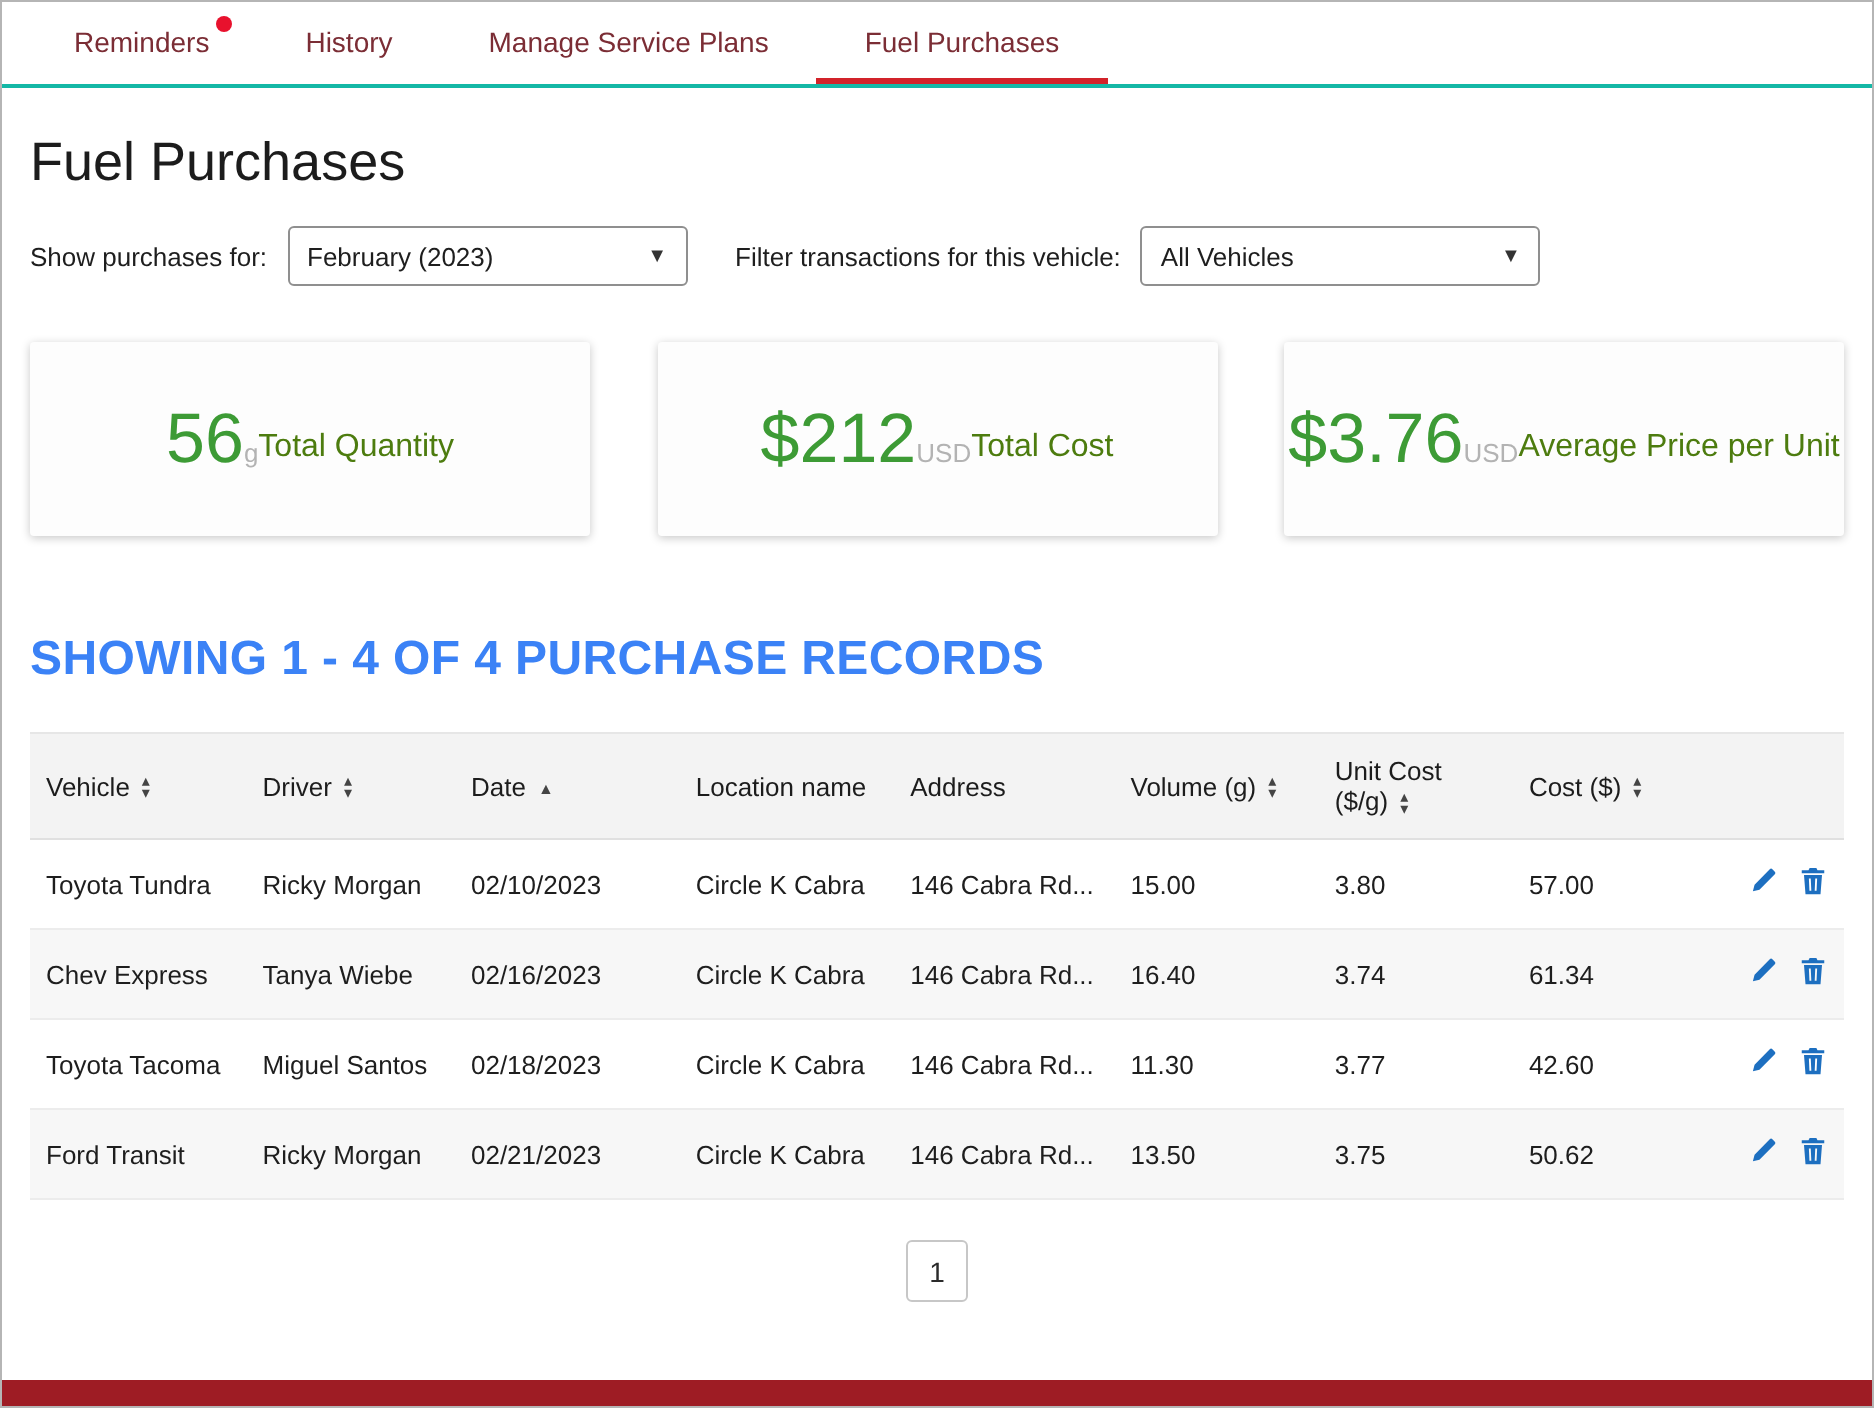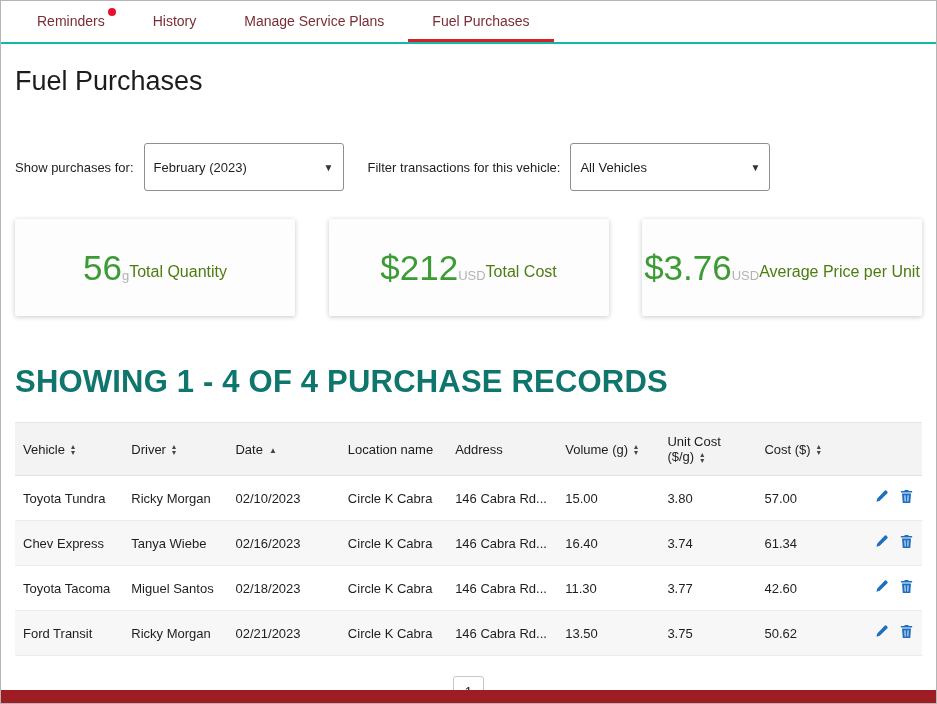--- a/index.html
+++ b/index.html
@@ -51,37 +51,37 @@
     font-family:"Liberation Sans", sans-serif;
     font-size:13px;
     font-weight:bold;
     letter-spacing:.6px;
     padding:11px 17px;
     border-radius:3px;
     cursor:pointer;
   }
   
   .filter-row {
-    margin-top:46px;
+    margin-top:16px;
     display:flex;
     align-items:center;
     gap:10px;
     font-size:13px;
     color:#1e1e1e;
     text-align:center;
   }
   .filter-row .spacer { width:4px; }
   .select {
     display:flex;
     align-items:center;
     justify-content:space-between;
     border:1px solid #8f8f8f;
     border-radius:3px;
     background:#ffffff;
-    height:48px;
+    height:30px;
     padding:0 9px;
     font-size:13px;
     color:#1e1e1e;
     cursor:pointer;
   }
   .select .chev { font-size:10px; color:#333; margin-left:14px; }
   .select.period { width:200px; }
   .select.vehicle { width:200px; }
   
   .cards {
@@ -112,23 +112,23 @@
     font-weight:normal;
   }
   .card .label {
     margin-top:8px;
     font-size:16px;
     color:#4d7c0f;
   }
   
   .records-heading {
     margin-top:48px;
-    font-size:31px;
+    font-size:24px;
     font-weight:600;
-    color:#0f766e;
+    color:#3b82f6;
     letter-spacing:.2px;
   }
   
   table {
     margin-top:22px;
     width:100%;
     border-collapse:collapse;
     font-size:13px;
   }
   thead th {

